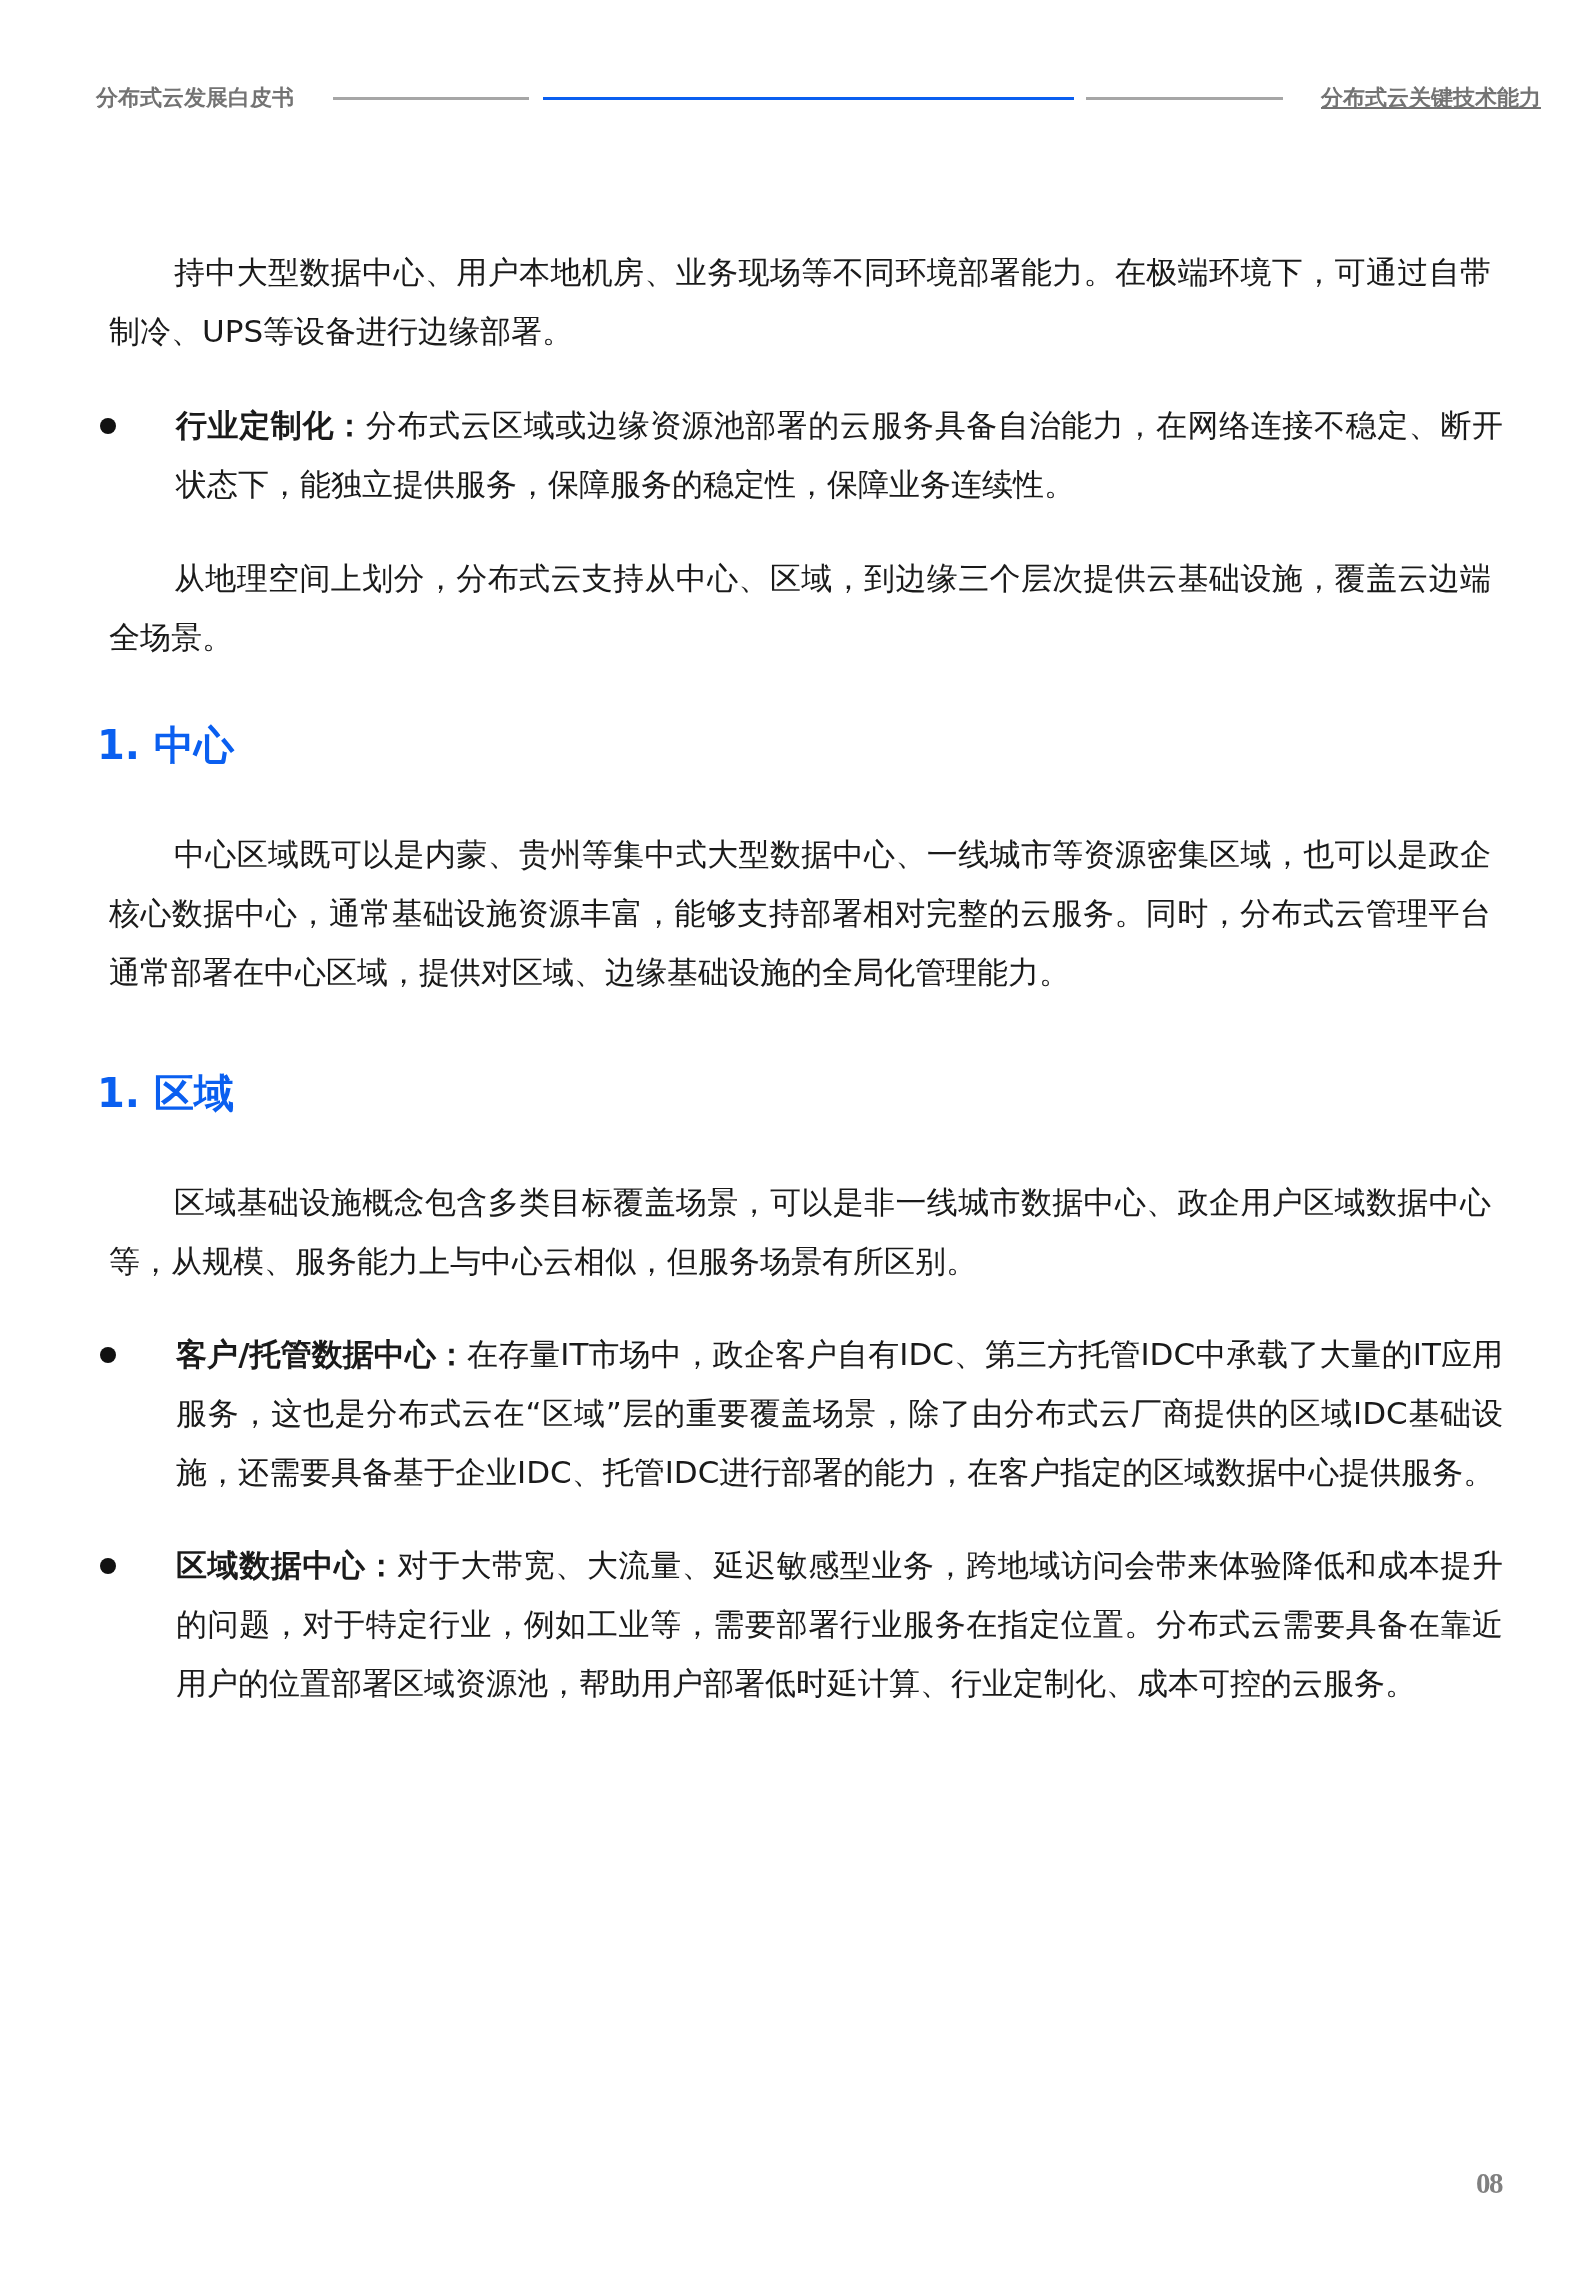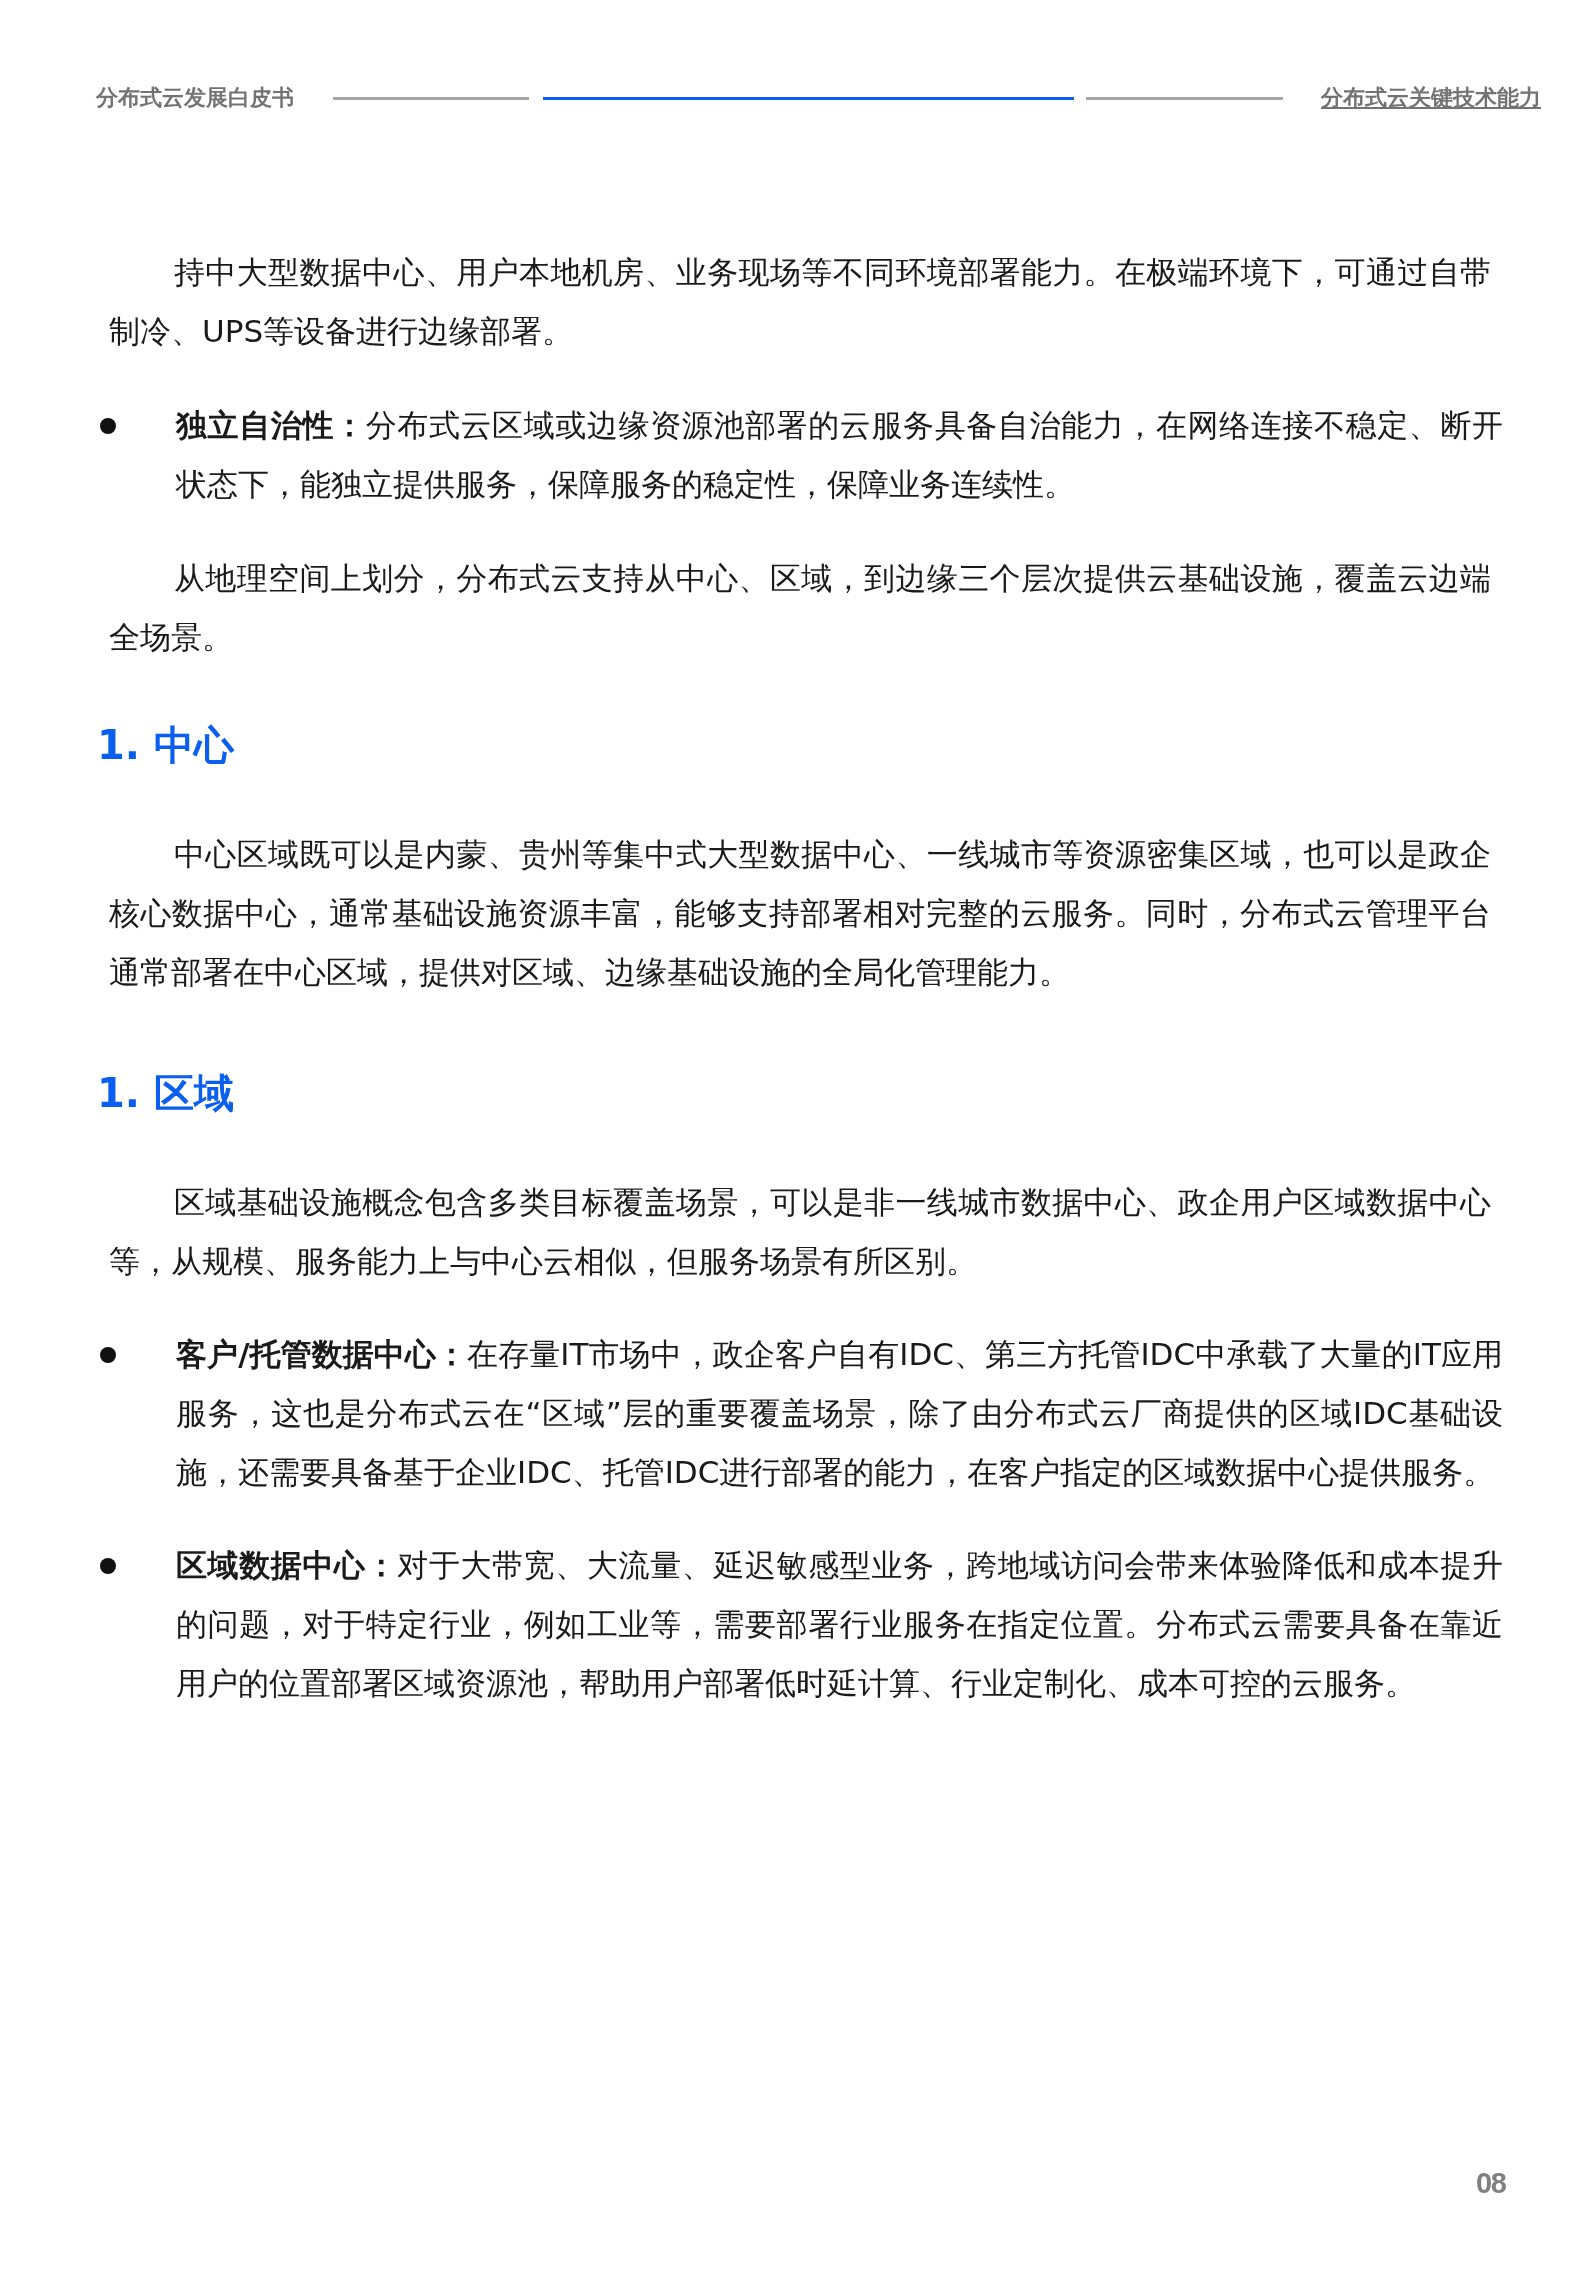--- a/index.html
+++ b/index.html
@@ -32,40 +32,40 @@
   .bullet .dot {
     position: absolute; left: 2.9px; top: 22px; width: 16px; height: 16px;
     background: #111; border-radius: 50%;
   }
   .bullet .term { font-weight: bold; }
   .h {
     font-size: 40px; font-weight: bold; color: #0a5ff0; line-height: 59px; margin: 0;
   }
   .pagenum {
     position: absolute; left: 1476px; top: 2167px; font-size: 29px; font-weight: bold;
-    color: #808080; font-family: Liberation Sans, sans-serif; letter-spacing: -1.5px;
+    color: #808080; font-family: Liberation Serif, serif; letter-spacing: -1.5px;
   }
 </style>
 </head>
 <body>
 
 <div class="header">
   <span class="hdr-left">分布式云发展白皮书</span>
   <div class="hline g1"></div>
   <div class="hline b"></div>
   <div class="hline g2"></div>
   <span class="hdr-right">分布式云关键技术能力</span>
 </div>
 
 <div class="content">
   <p class="p" style="margin-top:0;">持中大型数据中心、用户本地机房、业务现场等不同环境部署能力。在极端环境下，可通过自带制冷、UPS等设备进行边缘部署。</p>
 
   <div class="bullet" style="margin-top:35px;">
     <span class="dot"></span>
-    <span class="term">独立自治性：</span><span>分布式云区域或边缘资源池部署的云服务具备自治能力，在网络连接不稳定、断开状态下，能独立提供服务，保障服务的稳定性，保障业务连续性。</span>
+    <span class="term">行业定制化：</span><span>分布式云区域或边缘资源池部署的云服务具备自治能力，在网络连接不稳定、断开状态下，能独立提供服务，保障服务的稳定性，保障业务连续性。</span>
   </div>
 
   <p class="p" style="margin-top:35px;">从地理空间上划分，分布式云支持从中心、区域，到边缘三个层次提供云基础设施，覆盖云边端全场景。</p>
 
   <h2 class="h" style="margin-top:49px;">1.  中心</h2>
 
   <p class="p" style="margin-top:50px;">中心区域既可以是内蒙、贵州等集中式大型数据中心、一线城市等资源密集区域，也可以是政企核心数据中心，通常基础设施资源丰富，能够支持部署相对完整的云服务。同时，分布式云管理平台通常部署在中心区域，提供对区域、边缘基础设施的全局化管理能力。</p>
 
   <h2 class="h" style="margin-top:62px;">1.  区域</h2>
 

